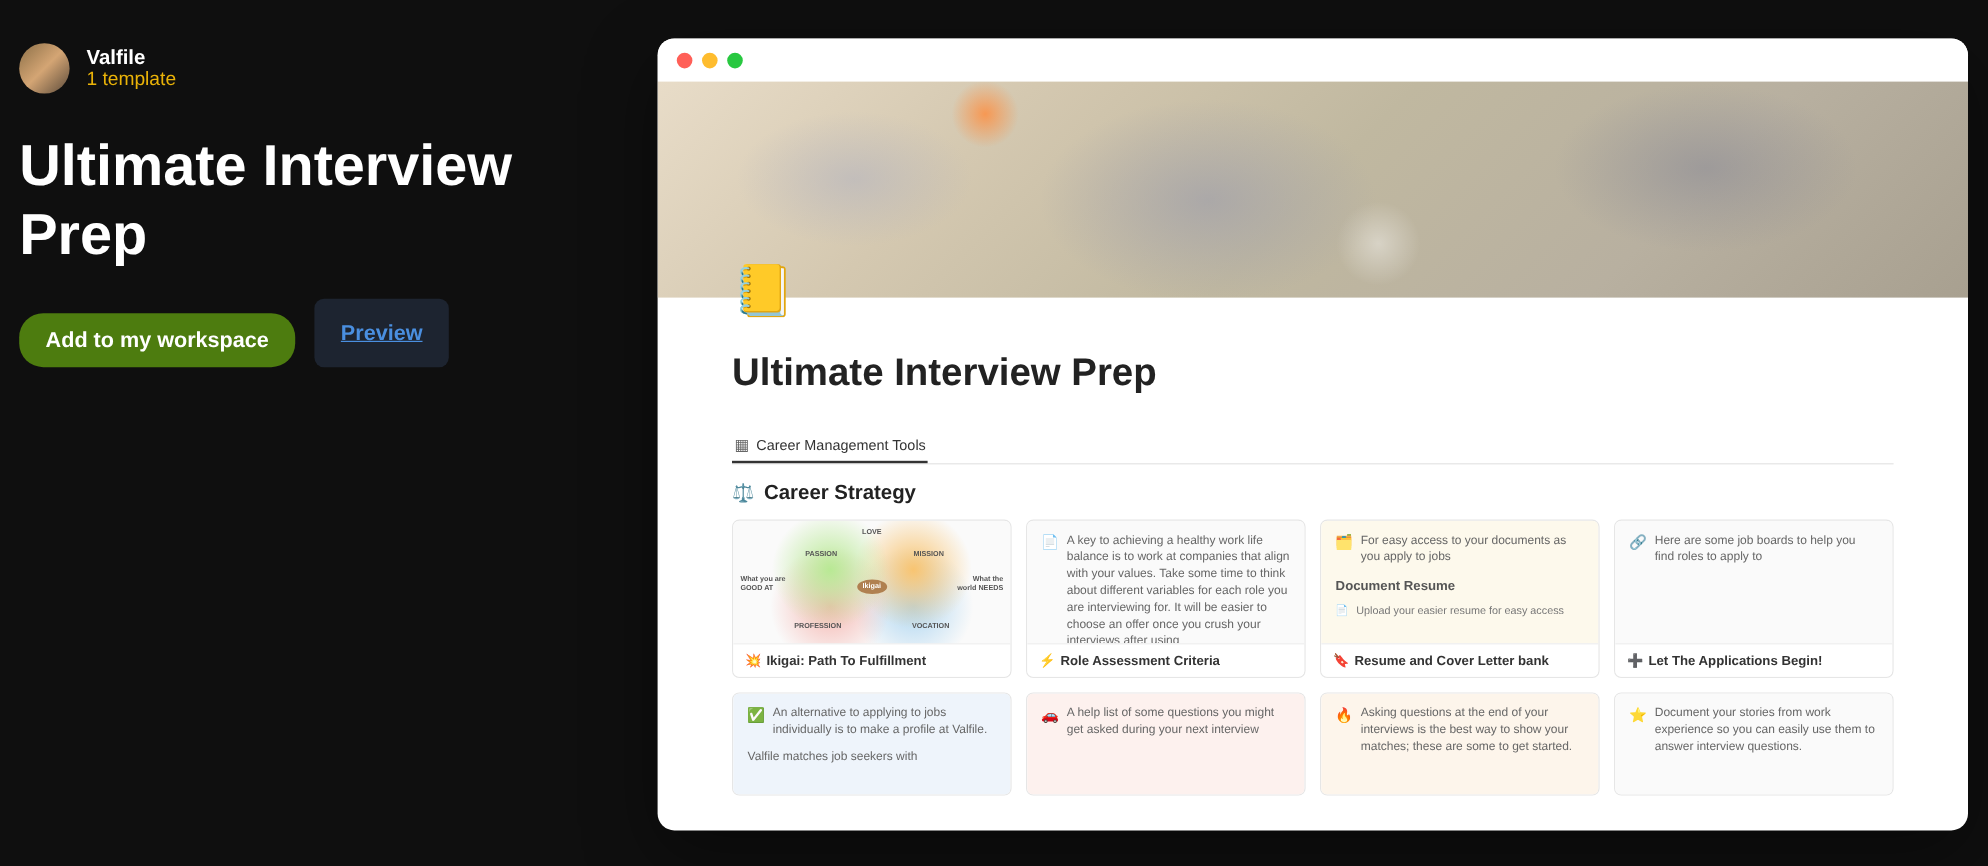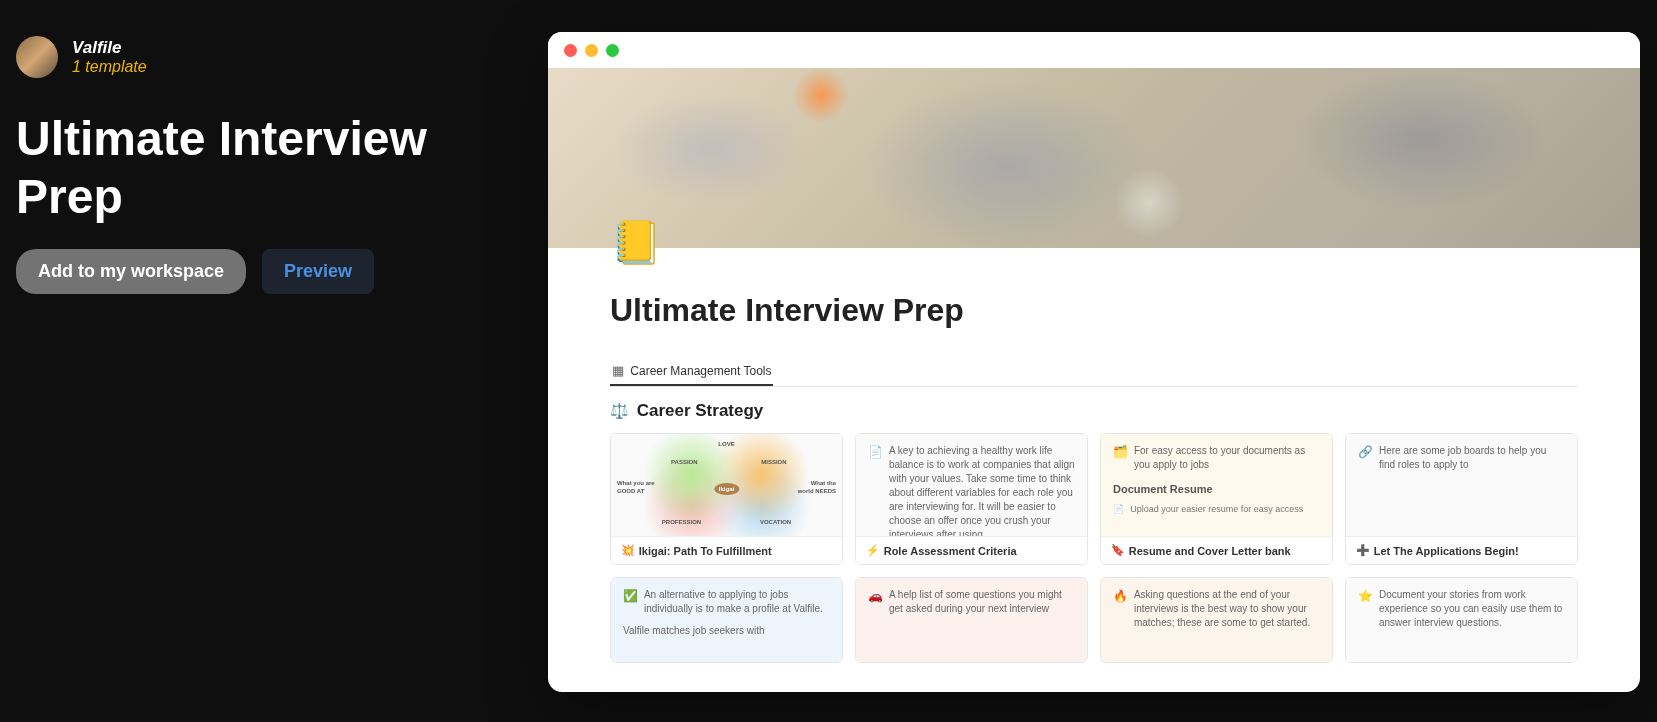--- a/index.html
+++ b/index.html
@@ -14,21 +14,20 @@
 .left-panel {
   width: 548px;
   padding: 36px 16px 0 16px;
   color: #fff;
 }
 .author-row {
   display: flex;
   align-items: center;
   gap: 14px;
   margin-bottom: 32px;
-  font-style: italic;
 }
 .avatar {
   width: 42px;
   height: 42px;
   border-radius: 50%;
   background: linear-gradient(135deg, #8b6f47 0%, #d4a574 50%, #5a4a3a 100%);
 }
 .author-name {
   font-size: 17px;
   font-weight: 600;
@@ -48,38 +47,40 @@
   font-size: 18px;
   color: #d0d0d0;
   line-height: 1.55;
   margin-bottom: 42px;
 }
 .button-row {
   display: flex;
   gap: 16px;
 }
 .btn-primary {
-  background: #737373;
+  background: #4d7c0f;
   color: #fff;
   border: none;
   padding: 12px 22px;
   font-size: 18px;
   font-weight: 600;
   border-radius: 20px;
   cursor: pointer;
+  margin-top: 12px;
 }
 .btn-secondary {
   background: #1d2430;
   color: #4a8fe0;
   border: none;
   padding: 12px 22px;
   font-size: 18px;
   font-weight: 600;
   border-radius: 8px;
   cursor: pointer;
+  text-decoration: underline;
 }
 .right-panel {
   flex: 1;
   padding: 32px 0 0 0;
 }
 .mac-window {
   width: 1092px;
   height: 660px;
   background: #fff;
   border-radius: 14px;

